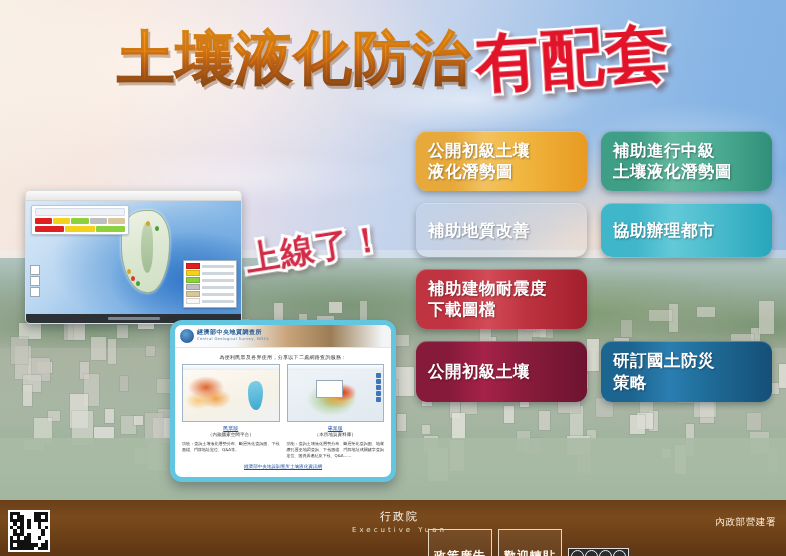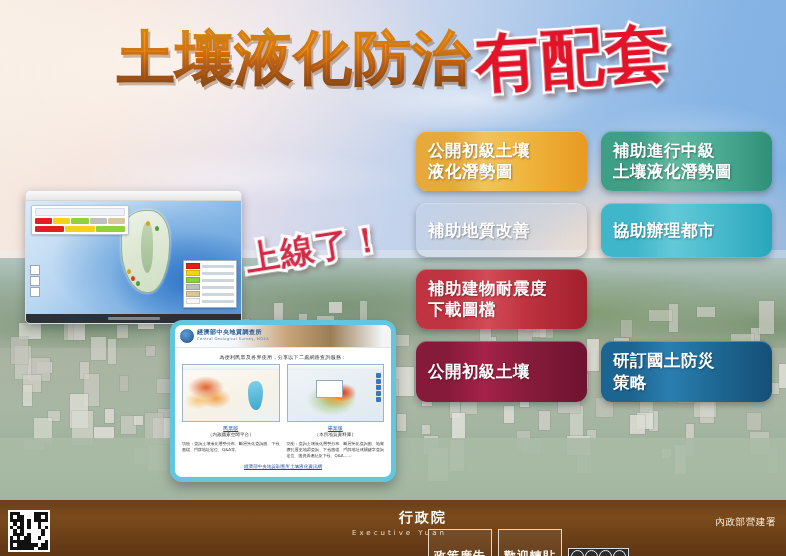--- a/index.html
+++ b/index.html
@@ -223,21 +223,21 @@
   
   .footer{
     position:absolute;left:0;bottom:0;width:786px;height:56px;
     background:linear-gradient(180deg,#6a4019 0%,#7a4a1c 30%,#5e3614 100%);
   }
   .qr{position:absolute;left:8px;top:10px;width:38px;height:38px;background:#fff;padding:2px;}
   .qr-grid{width:100%;height:100%;display:grid;grid-template-columns:repeat(11,1fr);grid-template-rows:repeat(11,1fr);}
   .qr-grid i{background:transparent;}
   .qr-grid i.on{background:#111;}
   .gov{position:absolute;left:352px;top:9px;text-align:center;color:#fff;}
-  .gov-cn{font-size:14px;font-weight:bold;letter-spacing:2px;color:#fdfbf7;text-align:right;}
+  .gov-cn{font-size:11px;font-weight:normal;letter-spacing:2px;color:#fdfbf7;}
   .gov-en{font-size:7px;letter-spacing:3px;color:#e8dccb;margin-top:2px;}
   .badges{position:absolute;left:428px;top:29px;display:flex;gap:6px;align-items:center;}
   .badge{
     border:1px solid #e3d6c2;color:#fff7ea;font-size:12px;padding:18px 5px;letter-spacing:1px;
     background:rgba(255,255,255,.06);
     font-weight:bold;
   }
   .cc{display:flex;gap:1px;align-items:center;background:#2b2b2b;border:1px solid #ddd;padding:1px 2px;}
   .cc i{width:11px;height:11px;border-radius:50%;background:#2b2b2b;border:1.4px solid #f2f2f2;display:block;}
   .source{

